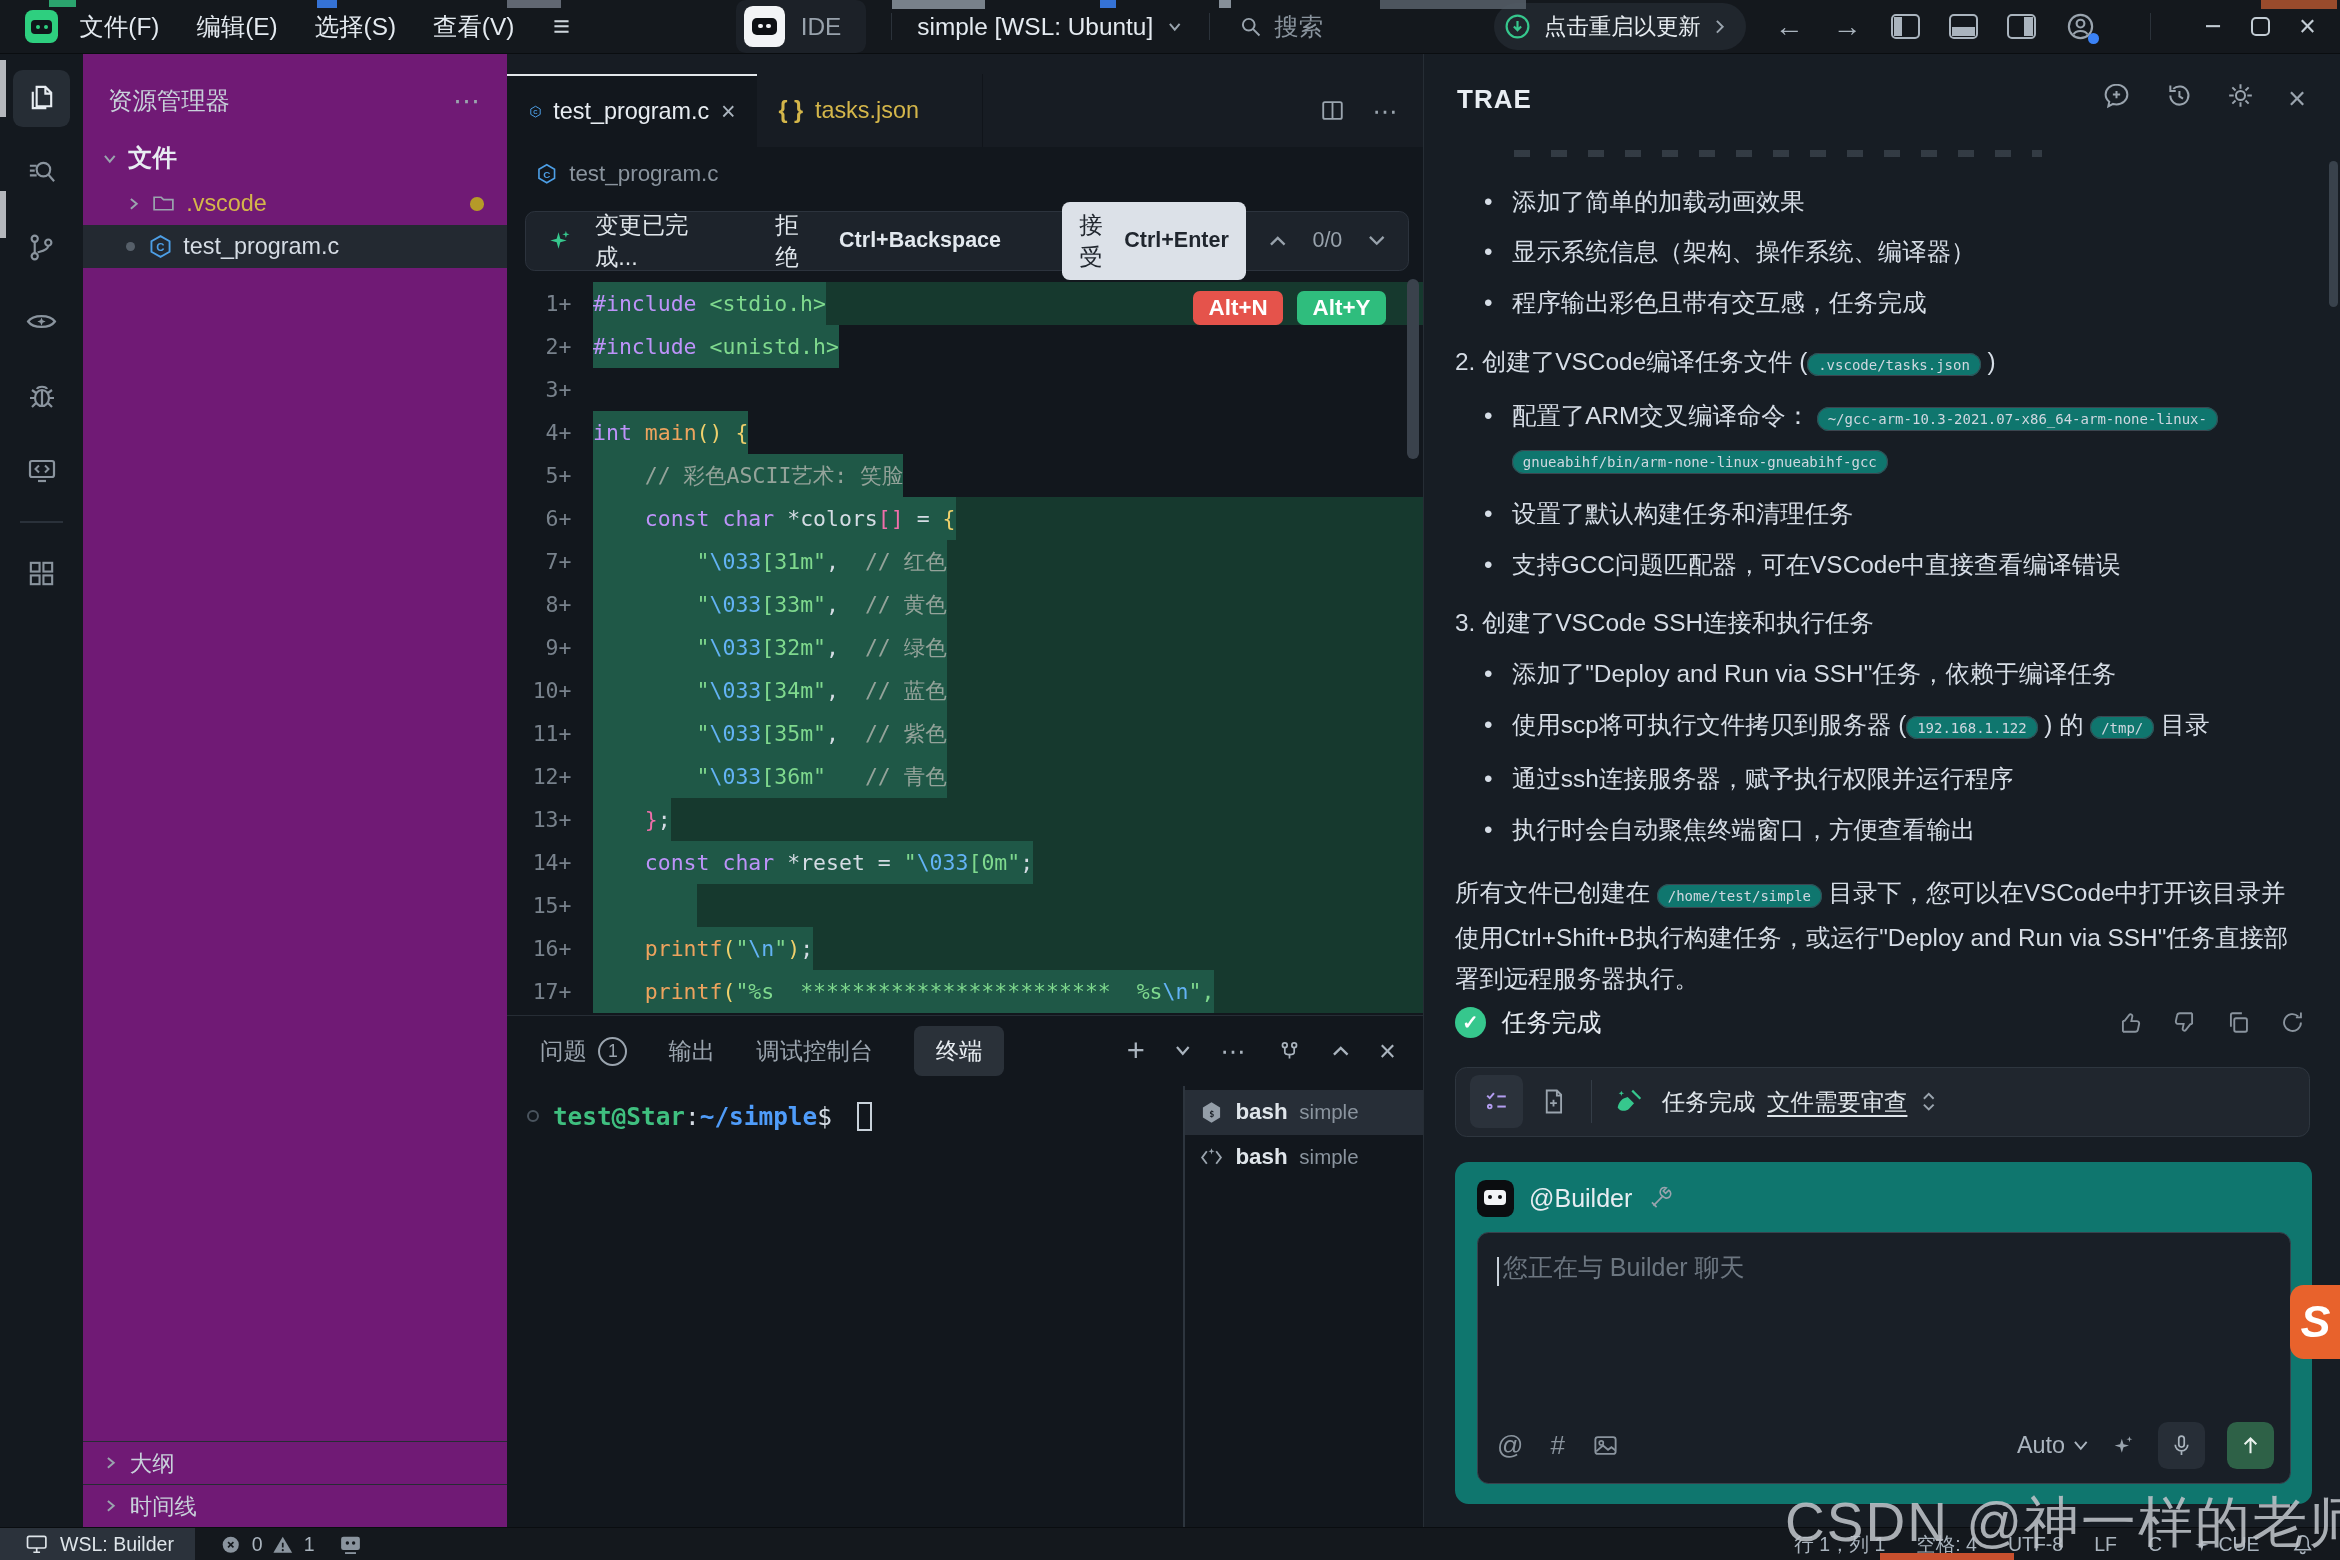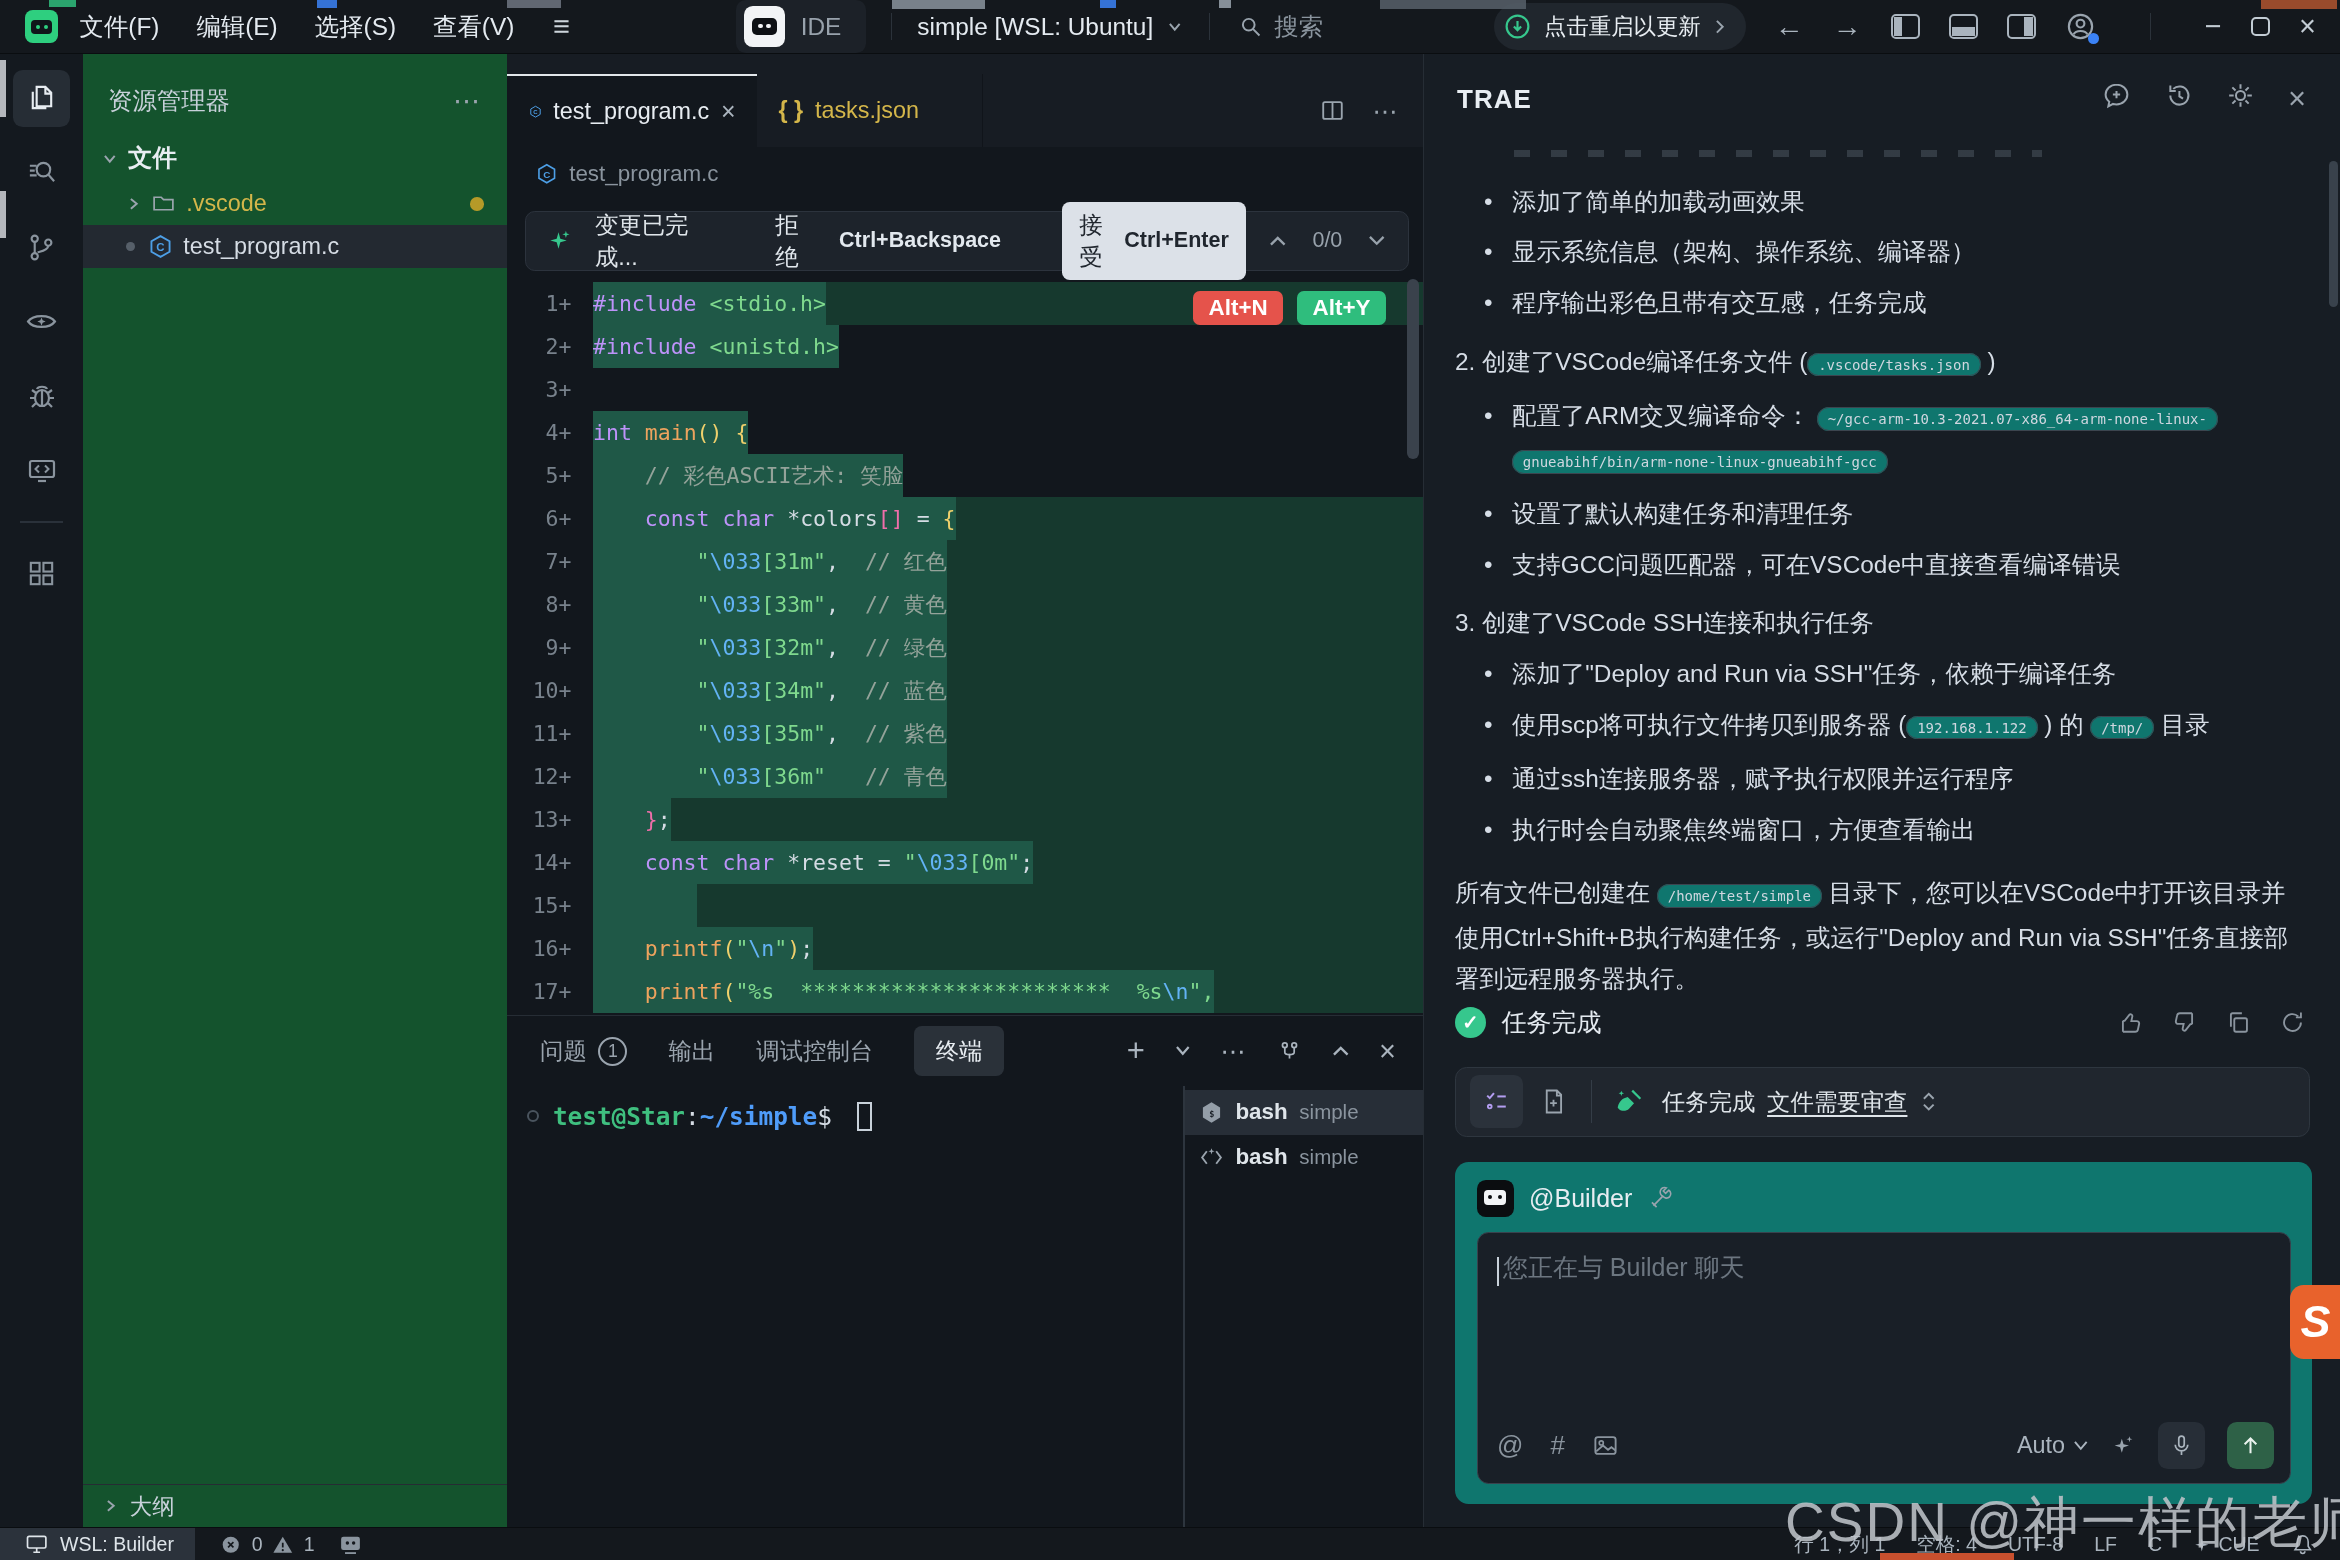--- a/index.html
+++ b/index.html
@@ -43,21 +43,21 @@
   .maxbox { width:19.5px; height:19.5px; border:2px solid #c3ccd4; border-radius:4.9px; }
 
   
   .main { display:flex; height:1473px; }
   .activitybar { width:83px; background:#14191f; display:flex; flex-direction:column; align-items:center; padding-top:15.6px; gap:17.6px; }
   .ab-item { width:57px; height:57px; display:flex; align-items:center; justify-content:center; color:#8a949e; border-radius:9.8px; }
   .ab-item.active { background:#262d35; color:#e8edf2; }
   .ab-div { width:43px; height:2px; background:#2a313a; margin:3.9px 0; }
 
   
-  .sidebar { width:424px; background:#14532d; display:flex; flex-direction:column; }
+  .sidebar { width:424px; background:#701a75; display:flex; flex-direction:column; }
   .sb-header { display:flex; align-items:center; justify-content:space-between; padding:31px 25px 17.6px 25px; }
   .sb-title { font-size:24.4px; color:#c8d1da; }
   .sb-more { color:#9aa4ae; font-size:27px; letter-spacing:2px; }
   .sb-section { display:flex; align-items:center; gap:9.8px; padding:7.8px 0 7.8px 17.6px; font-size:24.4px; font-weight:bold; color:#e8edf2; }
   .tree-row { height:43px; display:flex; align-items:center; gap:9.8px; font-size:23.4px; padding-left:43px; position:relative; }
   .tree-row.selected { background:#232931; }
   .tree-row .chev { color:#9aa4ae; }
   .folder-label { color:#d4b64a; }
   .mod-dot { position:absolute; right:23.4px; width:13.7px; height:13.7px; border-radius:50%; background:#b59a28; }
   .dim-dot { width:8.8px; height:8.8px; border-radius:50%; background:#565f69; margin-right:3.9px; }
@@ -333,20 +333,26 @@
         </svg>
       <span>test_program.c</span>
     </div>
     <div class="sb-fill"></div>
     <div class="sb-foot">
       <svg class="ico chev" width="15.6" height="15.6" viewBox="0 0 16 16">
           <path d="M5 3l6 5-6 5" fill="none" stroke="currentColor" stroke-width="2"></path>
         </svg>
       <span>大纲</span>
     </div>
+    <div class="sb-foot">
+      <svg class="ico chev" width="15.6" height="15.6" viewBox="0 0 16 16">
+          <path d="M5 3l6 5-6 5" fill="none" stroke="currentColor" stroke-width="2"></path>
+        </svg>
+      <span>时间线</span>
+    </div>
   </div>
 
   <div class="editor-col">
     <div class="tabstrip">
       <div class="tab active">
         <svg width="23.4" height="23.4" viewBox="0 0 24 24" style="font-size:24px">
             <path d="M12 2l8.7 5v10L12 22l-8.7-5V7z" fill="none" stroke="#4d9fe6" stroke-width="1.8"></path>
             <text x="12" y="16.4" font-size="11" fill="#4d9fe6" text-anchor="middle" font-weight="bold" font-family="Liberation Sans, sans-serif">C</text>
           </svg>
         <span>test_program.c</span>

